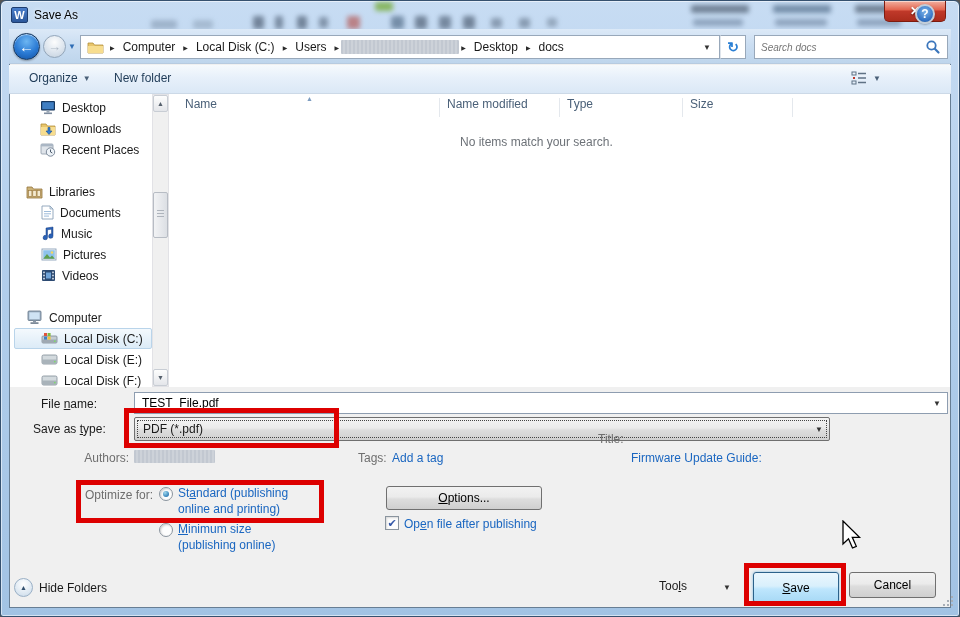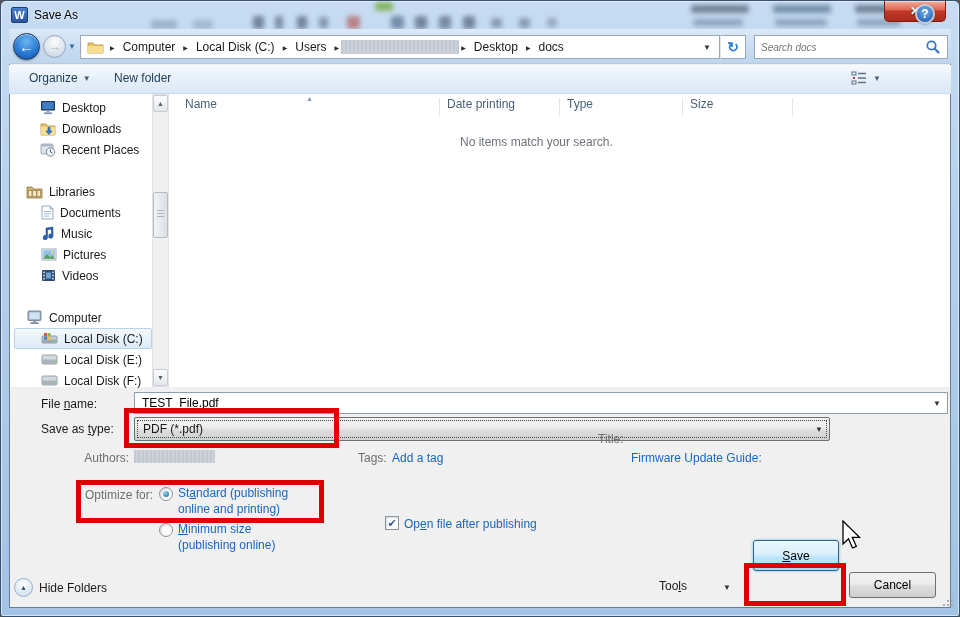--- a/index.html
+++ b/index.html
@@ -333,40 +333,40 @@
     </div>
 
     <div class="sidebar-scroll">
       <div class="scroll-btn" style="top:0"><span>▲</span></div>
       <div class="scroll-thumb"></div>
       <div class="scroll-btn" style="bottom:0"><span>▼</span></div>
     </div>
 
     <div class="col-header" style="left:175px">Name</div>
     <div class="sort-arrow" style="left:296px">▲</div>
-    <div class="col-header" style="left:437px">Date printing</div>
+    <div class="col-header" style="left:437px">Name modified</div>
     <div class="col-header" style="left:557px">Type</div>
     <div class="col-header" style="left:680px">Size</div>
     <div class="col-sep" style="left:429px"></div>
     <div class="col-sep" style="left:549px"></div>
     <div class="col-sep" style="left:672px"></div>
     <div class="col-sep" style="left:782px"></div>
 
     <div class="empty-msg" style="left:450px;top:41px">No items match your search.</div>
   </div>
 
   <div class="flabel" style="left:40px;top:396px;width:88px">
     <span>File </span><span class="key">n</span><span>ame:</span>
   </div>
   <div class="combo-edit" style="top:391px">
     <input class="val" style="border: none; outline: none; font: 12px &quot;Liberation Sans&quot;, sans-serif; background: transparent; padding-left: 7px; flex: 1 1 0%;" value="TEST_File.pdf">
     <span class="dd-arrow">▼</span>
   </div>
 
-  <div class="flabel" style="left:40px;top:421px;width:88px">
+  <div class="flabel" style="left:32px;top:421px;width:88px">
     <span>Save as </span><span class="key">t</span><span>ype:</span>
   </div>
   <div class="combo-btn" style="top:416px">
     <span class="val">PDF (*.pdf)</span>
     <span class="dd-arrow">▼</span>
   </div>
 
   <div class="glabel" style="left:40px;top:450px;width:88px;text-align:right">Authors:</div>
   <div class="abs redacted" style="left:133px;top:449px;width:81px;height:13px"></div>
   <div class="glabel" style="left:357px;top:450px">Tags:</div>
@@ -380,36 +380,39 @@
     <span>St</span><span class="key">a</span><span>ndard (publishing</span>
   </div>
   <div class="abs blue-link" style="left:177px;top:501px">online and printing)</div>
 
   <div class="radio" style="left:158px;top:522px"></div>
   <div class="abs blue-link" style="left:177px;top:521px">
     <span></span><span class="key">M</span><span>inimum size</span>
   </div>
   <div class="abs blue-link" style="left:177px;top:537px">(publishing online)</div>
 
+  <div class="push-btn" style="left:385px;top:485px;width:156px;height:24px">
+    <span><span></span><span class="key">O</span><span>ptions...</span></span>
+  </div>
   <div class="checkbox" style="left:384px;top:515px"><span>✔</span></div>
   <div class="abs blue-link" style="left:403px;top:516px">
     <span>Op</span><span class="key">e</span><span>n file after publishing</span>
   </div>
 
   <div class="hide-circle"><span>▲</span></div>
   <div class="abs" style="left:38px;top:580px">
     <span>Hide Folders</span>
   </div>
 
   <div class="abs" style="left:658px;top:578px">
     <span>Too</span><span class="key">l</span><span>s</span>
   </div>
   <div class="abs" style="left:722px;top:582px;font-size:8px;color:#333">▼</div>
 
-  <div class="push-btn save-btn" style="left:752px;top:539px;width:86px;height:31px">
+  <div class="push-btn save-btn" style="left:752px;top:571px;width:86px;height:31px">
     <span><span class="key">S</span><span>ave</span></span>
   </div>
   <div class="push-btn" style="left:848px;top:571px;width:87px;height:26px">
     <span>Cancel</span>
   </div>
 
   <div class="grip">
     <i style="right:0;bottom:0"></i>
       <i style="right:4px;bottom:0"></i>
       <i style="right:0;bottom:4px"></i>

